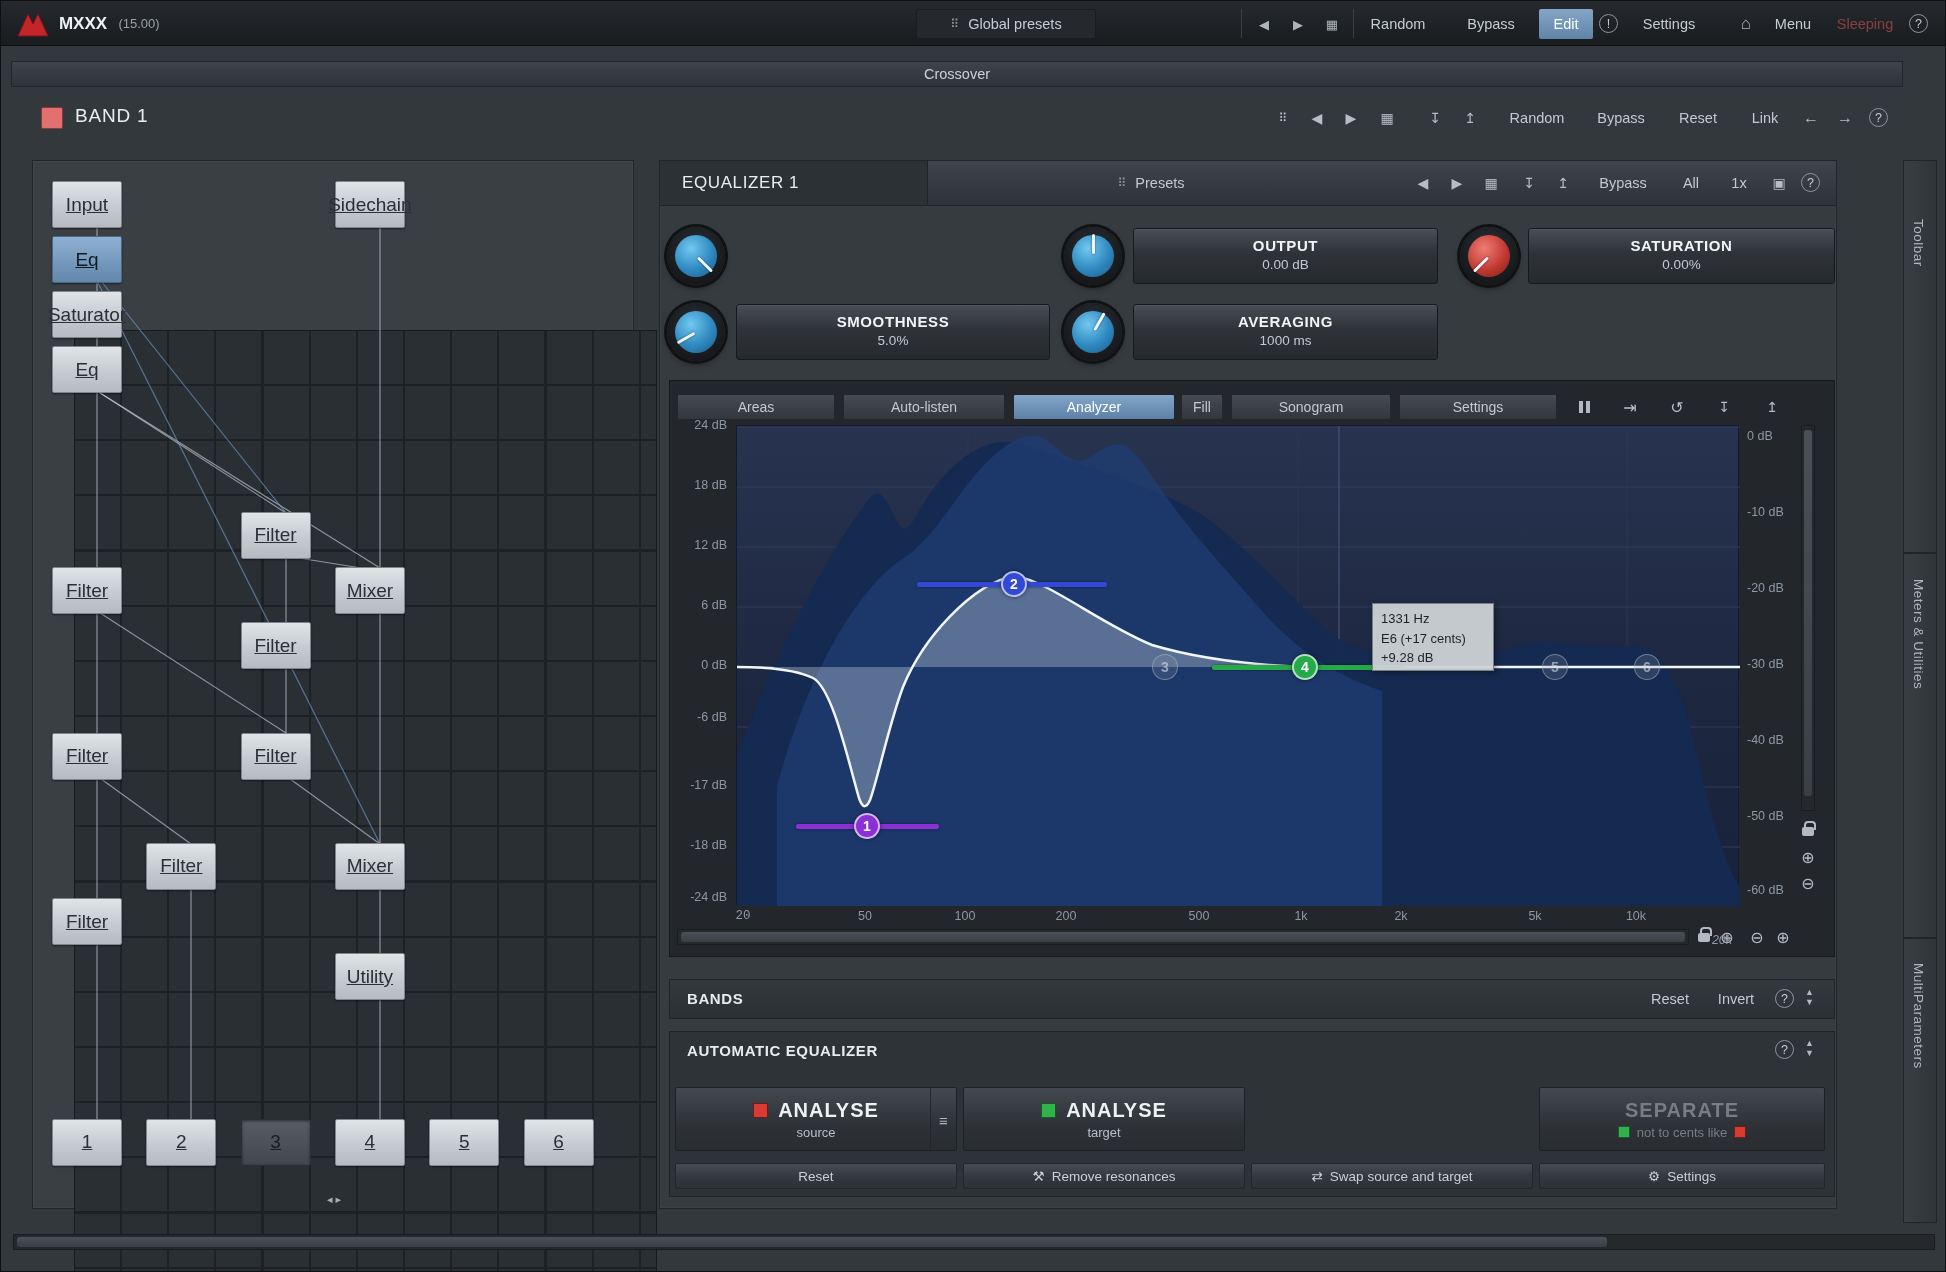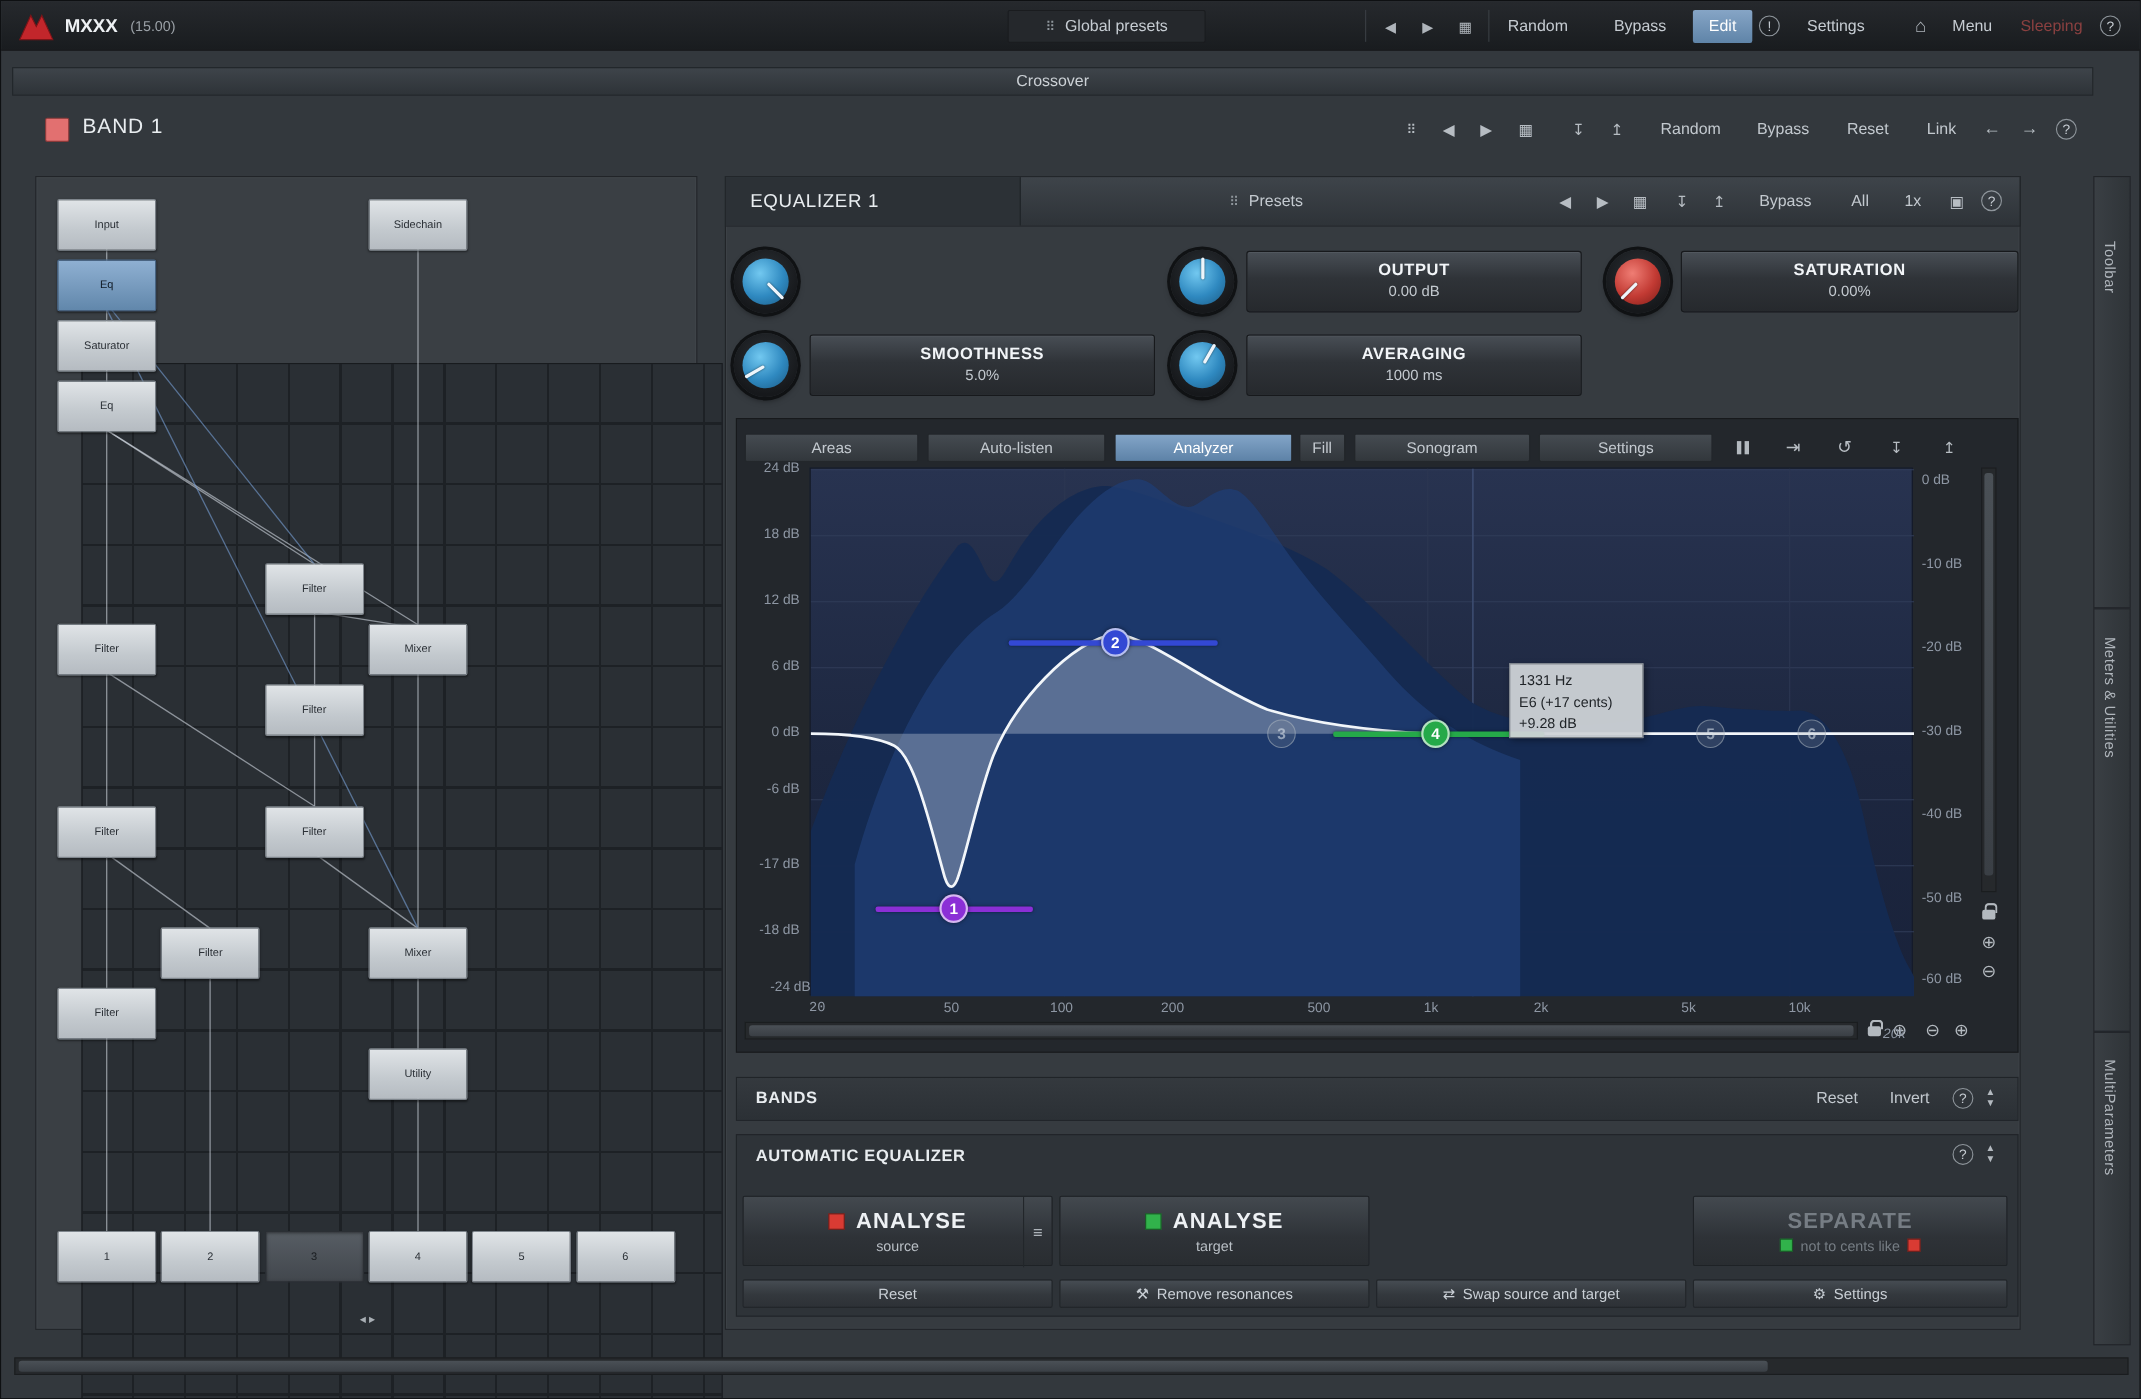--- a/index.html
+++ b/index.html
@@ -32,23 +32,23 @@
   .tab.selected { background:linear-gradient(#83a5c8,#5d82a7); color:#fff; }
 
   
   .panel { position:absolute; background:#3a3f44; border:1px solid #212428; box-shadow:inset 0 0 0 1px rgba(255,255,255,.03); }
   #graph-inner { position:absolute; left:41px; top:169px; width:583px; height:1022px;
     background:
       repeating-linear-gradient(to right, transparent 0 45px, #1d2125 45px 47.15px),
       repeating-linear-gradient(to bottom, transparent 0 53px, #1d2125 53px 55.16px),
       #2a2f34;
     border:1px solid #181b1e; z-index:0; }
-  .module { position:absolute; width:90px; height:47px; display:flex; align-items:center; justify-content:center;
-    font-size:10px; color:#2b3036; background:linear-gradient(#e0e4e7,#c3c9ce 60%,#b5bbc1);
-    border:1px solid #7f868d; border-radius:2px; box-shadow:0 1px 2px rgba(0,0,0,.45); z-index:2; }
+  .module { position:absolute; width:70px; height:47px; display:flex; align-items:center; justify-content:center;
+    font-size:19px; color:#2b3036; background:linear-gradient(#e0e4e7,#c3c9ce 60%,#b5bbc1);
+    border:1px solid #7f868d; border-radius:2px; box-shadow:0 1px 2px rgba(0,0,0,.45); z-index:2;text-decoration:underline; }
   .module.selected { background:linear-gradient(#8fb0d2,#6187ab); color:#101a24; border-color:#49688a; }
   .module.slot-selected { background:linear-gradient(#575d64,#42474d); color:#191c20; border-color:#2b2f34;
     box-shadow:inset 0 1px 3px rgba(0,0,0,.5); }
   #wires { position:absolute; left:0; top:0; z-index:1; pointer-events:none; }
 
   
   .knob { position:absolute; width:58px; height:58px; border-radius:50%;
     background:radial-gradient(circle at 50% 38%, #2c3136, #16181b 72%);
     box-shadow:0 0 0 3px #101214, 0 3px 6px rgba(0,0,0,.5); z-index:2; }
   .knob .face { position:absolute; inset:8px; border-radius:50%;
@@ -431,21 +431,21 @@
     <div class="tab" style="left: 1230px; top: 393px; width: 160px; height: 26px;">Sonogram</div>
     <div class="tab" style="left: 1398px; top: 393px; width: 158px; height: 26px;">Settings</div>
     <div class="axlbl" style="left: 660px; top: 417px; width: 66px; text-align: right;">24 dB</div>
     <div class="axlbl" style="left: 660px; top: 477px; width: 66px; text-align: right;">18 dB</div>
     <div class="axlbl" style="left: 660px; top: 537px; width: 66px; text-align: right;">12 dB</div>
     <div class="axlbl" style="left: 660px; top: 597px; width: 66px; text-align: right;">6 dB</div>
     <div class="axlbl" style="left: 660px; top: 657px; width: 66px; text-align: right;">0 dB</div>
     <div class="axlbl" style="left: 660px; top: 709px; width: 66px; text-align: right;">-6 dB</div>
     <div class="axlbl" style="left: 660px; top: 777px; width: 66px; text-align: right;">-17 dB</div>
     <div class="axlbl" style="left: 660px; top: 837px; width: 66px; text-align: right;">-18 dB</div>
-    <div class="axlbl" style="left: 660px; top: 889px; width: 66px; text-align: right; margin-left: 10px;">-24 dB</div>
+    <div class="axlbl" style="left: 660px; top: 889px; width: 66px; text-align: right;">-24 dB</div>
     <div class="axlbl" style="left: 1746px; top: 428px; width: 60px;">0 dB</div>
     <div class="axlbl" style="left: 1746px; top: 504px; width: 60px;">-10 dB</div>
     <div class="axlbl" style="left: 1746px; top: 580px; width: 60px;">-20 dB</div>
     <div class="axlbl" style="left: 1746px; top: 656px; width: 60px;">-30 dB</div>
     <div class="axlbl" style="left: 1746px; top: 732px; width: 60px;">-40 dB</div>
     <div class="axlbl" style="left: 1746px; top: 808px; width: 60px;">-50 dB</div>
     <div class="axlbl" style="left: 1746px; top: 882px; width: 60px;">-60 dB</div>
     <div class="axlbl" style="left: 712px; top: 908px; width: 60px; text-align: center; font-family: Liberation Mono, monospace;">20</div>
     <div class="axlbl" style="left: 834px; top: 908px; width: 60px; text-align: center;">50</div>
     <div class="axlbl" style="left: 934px; top: 908px; width: 60px; text-align: center;">100</div>

